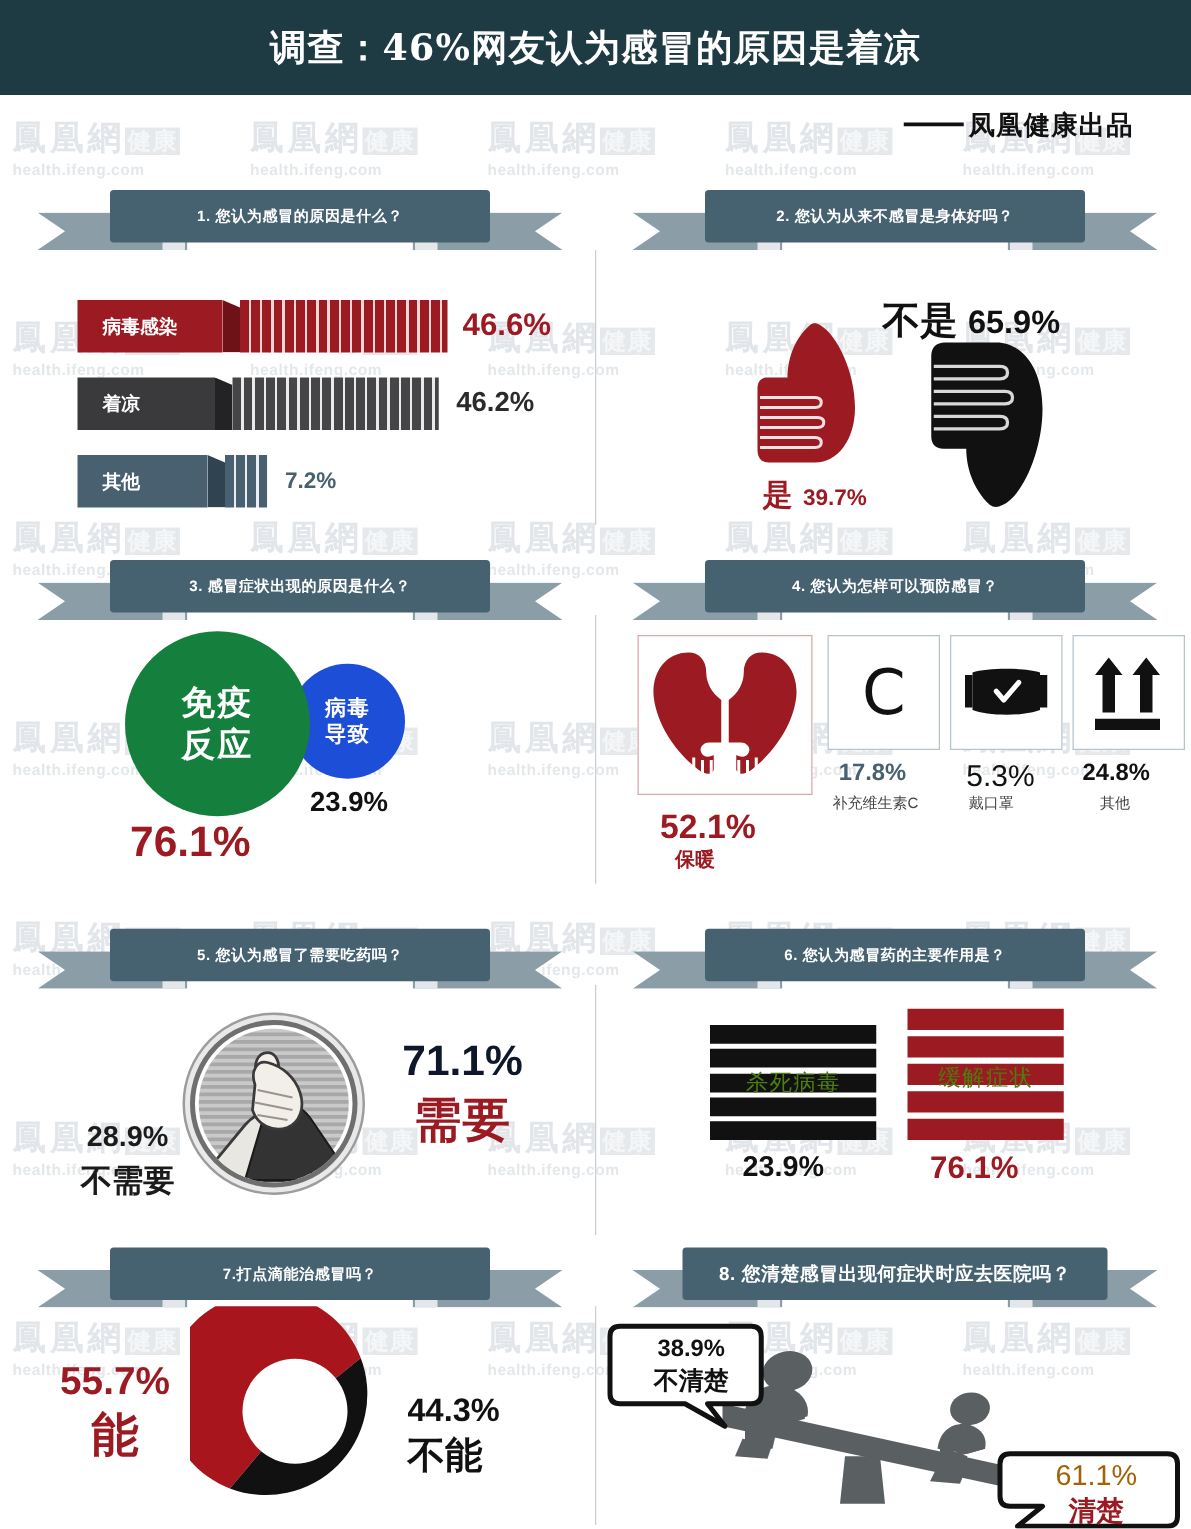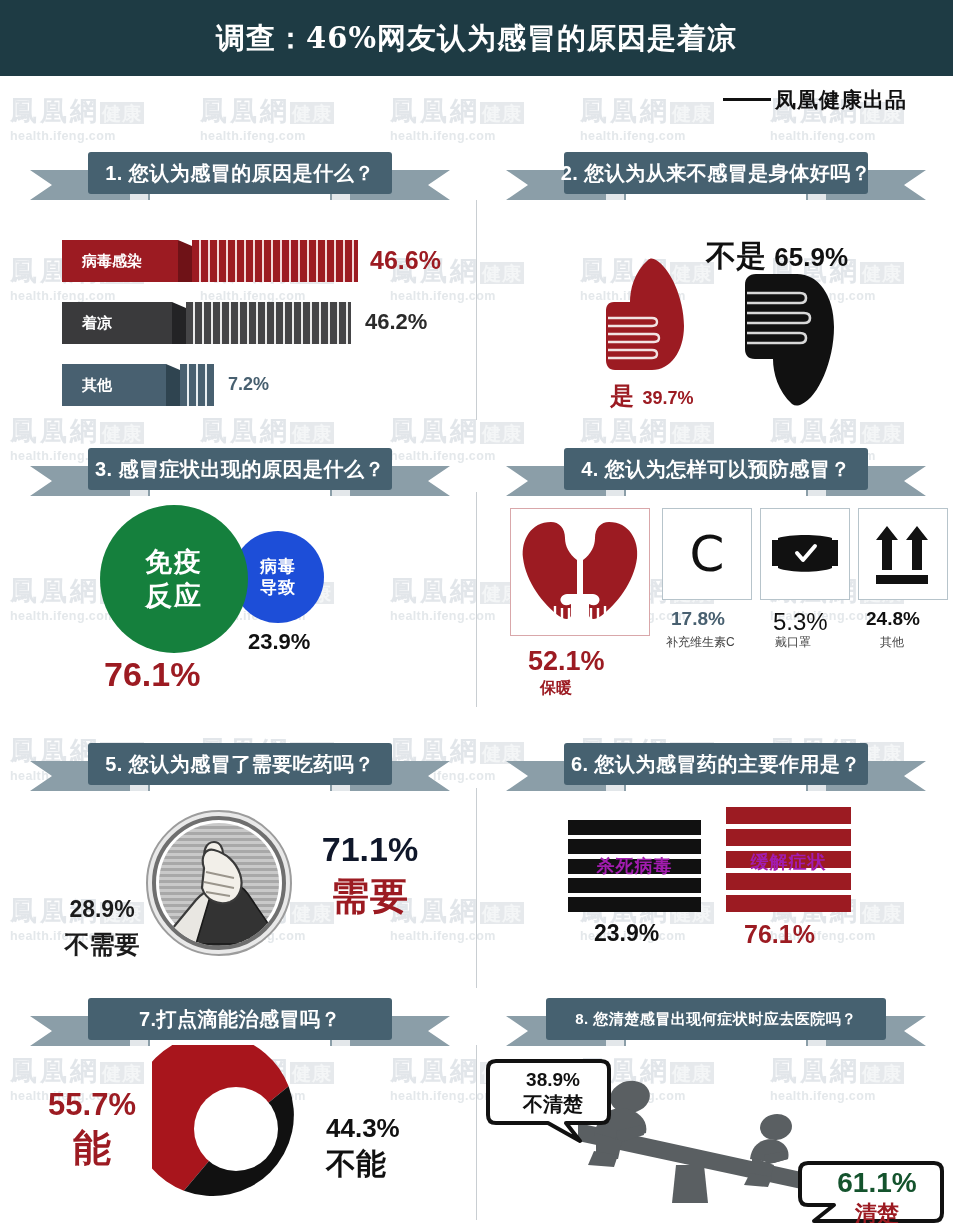--- a/index.html
+++ b/index.html
@@ -54,21 +54,21 @@
   .ribbon .wing.left{left:0;width:120px;
     clip-path:polygon(0 0,120px 0,120px 30px,0 30px,22px 15px);}
   .ribbon .wing.right{right:0;width:120px;
     clip-path:polygon(0 0,120px 0,98px 15px,120px 30px,0 30px);}
   .ribbon .fold-l,.ribbon .fold-r{
     position:absolute;top:38px;height:10px;width:18px;background:#e3e7ea;
   }
   .ribbon .center{
     position:absolute;top:0;height:42px;background:#466170;border-radius:3px;
     display:flex;align-items:center;justify-content:center;color:#fff;
-    font-size:20px;font-weight:bold;letter-spacing:.5px;
+    font-size:12px;font-weight:bold;letter-spacing:.5px;
     padding:0 16px;box-sizing:border-box;white-space:nowrap;
   }
 
   
   .vdiv{position:absolute;left:476px;width:1px;background:#c9ced2;z-index:8;}
   .blk{position:absolute;z-index:10;}
 
   
   .bar-row{position:absolute;height:42px;}
   .bar-solid{position:absolute;left:0;top:0;height:42px;display:flex;align-items:center;
@@ -85,22 +85,22 @@
   .circ{position:absolute;border-radius:50%;display:flex;flex-direction:column;
     align-items:center;justify-content:center;color:#fff;font-weight:bold;}
 
   
   .icobox{position:absolute;background:#fff;box-sizing:border-box;
     display:flex;align-items:center;justify-content:center;}
 
   
   .stripe-block{position:absolute;display:flex;flex-direction:column;justify-content:space-between;}
   .stripe-block .st{width:100%;}
-  .stripe-label{position:absolute;width:100%;text-align:center;color:#a21caf;
-    font-size:18px;font-weight:bold;letter-spacing:1px;}
+  .stripe-label{position:absolute;width:100%;text-align:center;color:#4d7c0f;
+    font-size:18px;font-weight:normal;letter-spacing:1px;}
 </style>
 </head>
 <body>
 
 <div id="page">
 
   <div class="wm-layer" id="wmlayer">
       <div class="wm" style="left: 10px; top: 96px;">
         <div class="wm-cn"><span>鳳凰網</span><span class="wm-badge">健康</span></div>
         <div class="wm-url">health.ifeng.com</div>
@@ -534,18 +534,18 @@
 
       <path d="M20 6 L125 6 Q133 6 133 14 L133 60 Q133 68 125 68 L90 68 L104 86 L72 68 L20 68 Q12 68 12 60 L12 14 Q12 6 20 6 Z" fill="#ffffff" stroke="#111111" stroke-width="4" stroke-linejoin="round"></path>
 
       <path d="M332 108 L458 108 Q466 108 466 116 L466 158 Q466 166 458 166 L368 166 L338 166 L358 150 L332 150 Q324 150 324 142 L324 116 Q324 108 332 108 Z" fill="#ffffff" stroke="#111111" stroke-width="4" stroke-linejoin="round"></path>
     </svg>
     <div style="position:absolute;left:27px;top:14px;width:100px;text-align:center;">
       <div style="font-size:19px;font-weight:bold;color:#111;">38.9%</div>
       <div style="font-size:20px;font-weight:bold;color:#111;">不清楚</div>
     </div>
     <div style="position:absolute;left:340px;top:112px;width:122px;text-align:center;">
-      <div style="font-size:28px;font-weight:bold;color:#14532d;">61.1%</div>
+      <div style="font-size:23px;font-weight:normal;color:#a16207;">61.1%</div>
       <div style="font-size:22px;font-weight:bold;color:#9c1b22;">清楚</div>
     </div>
   </div>
 
 </div>
 
 </body></html>

